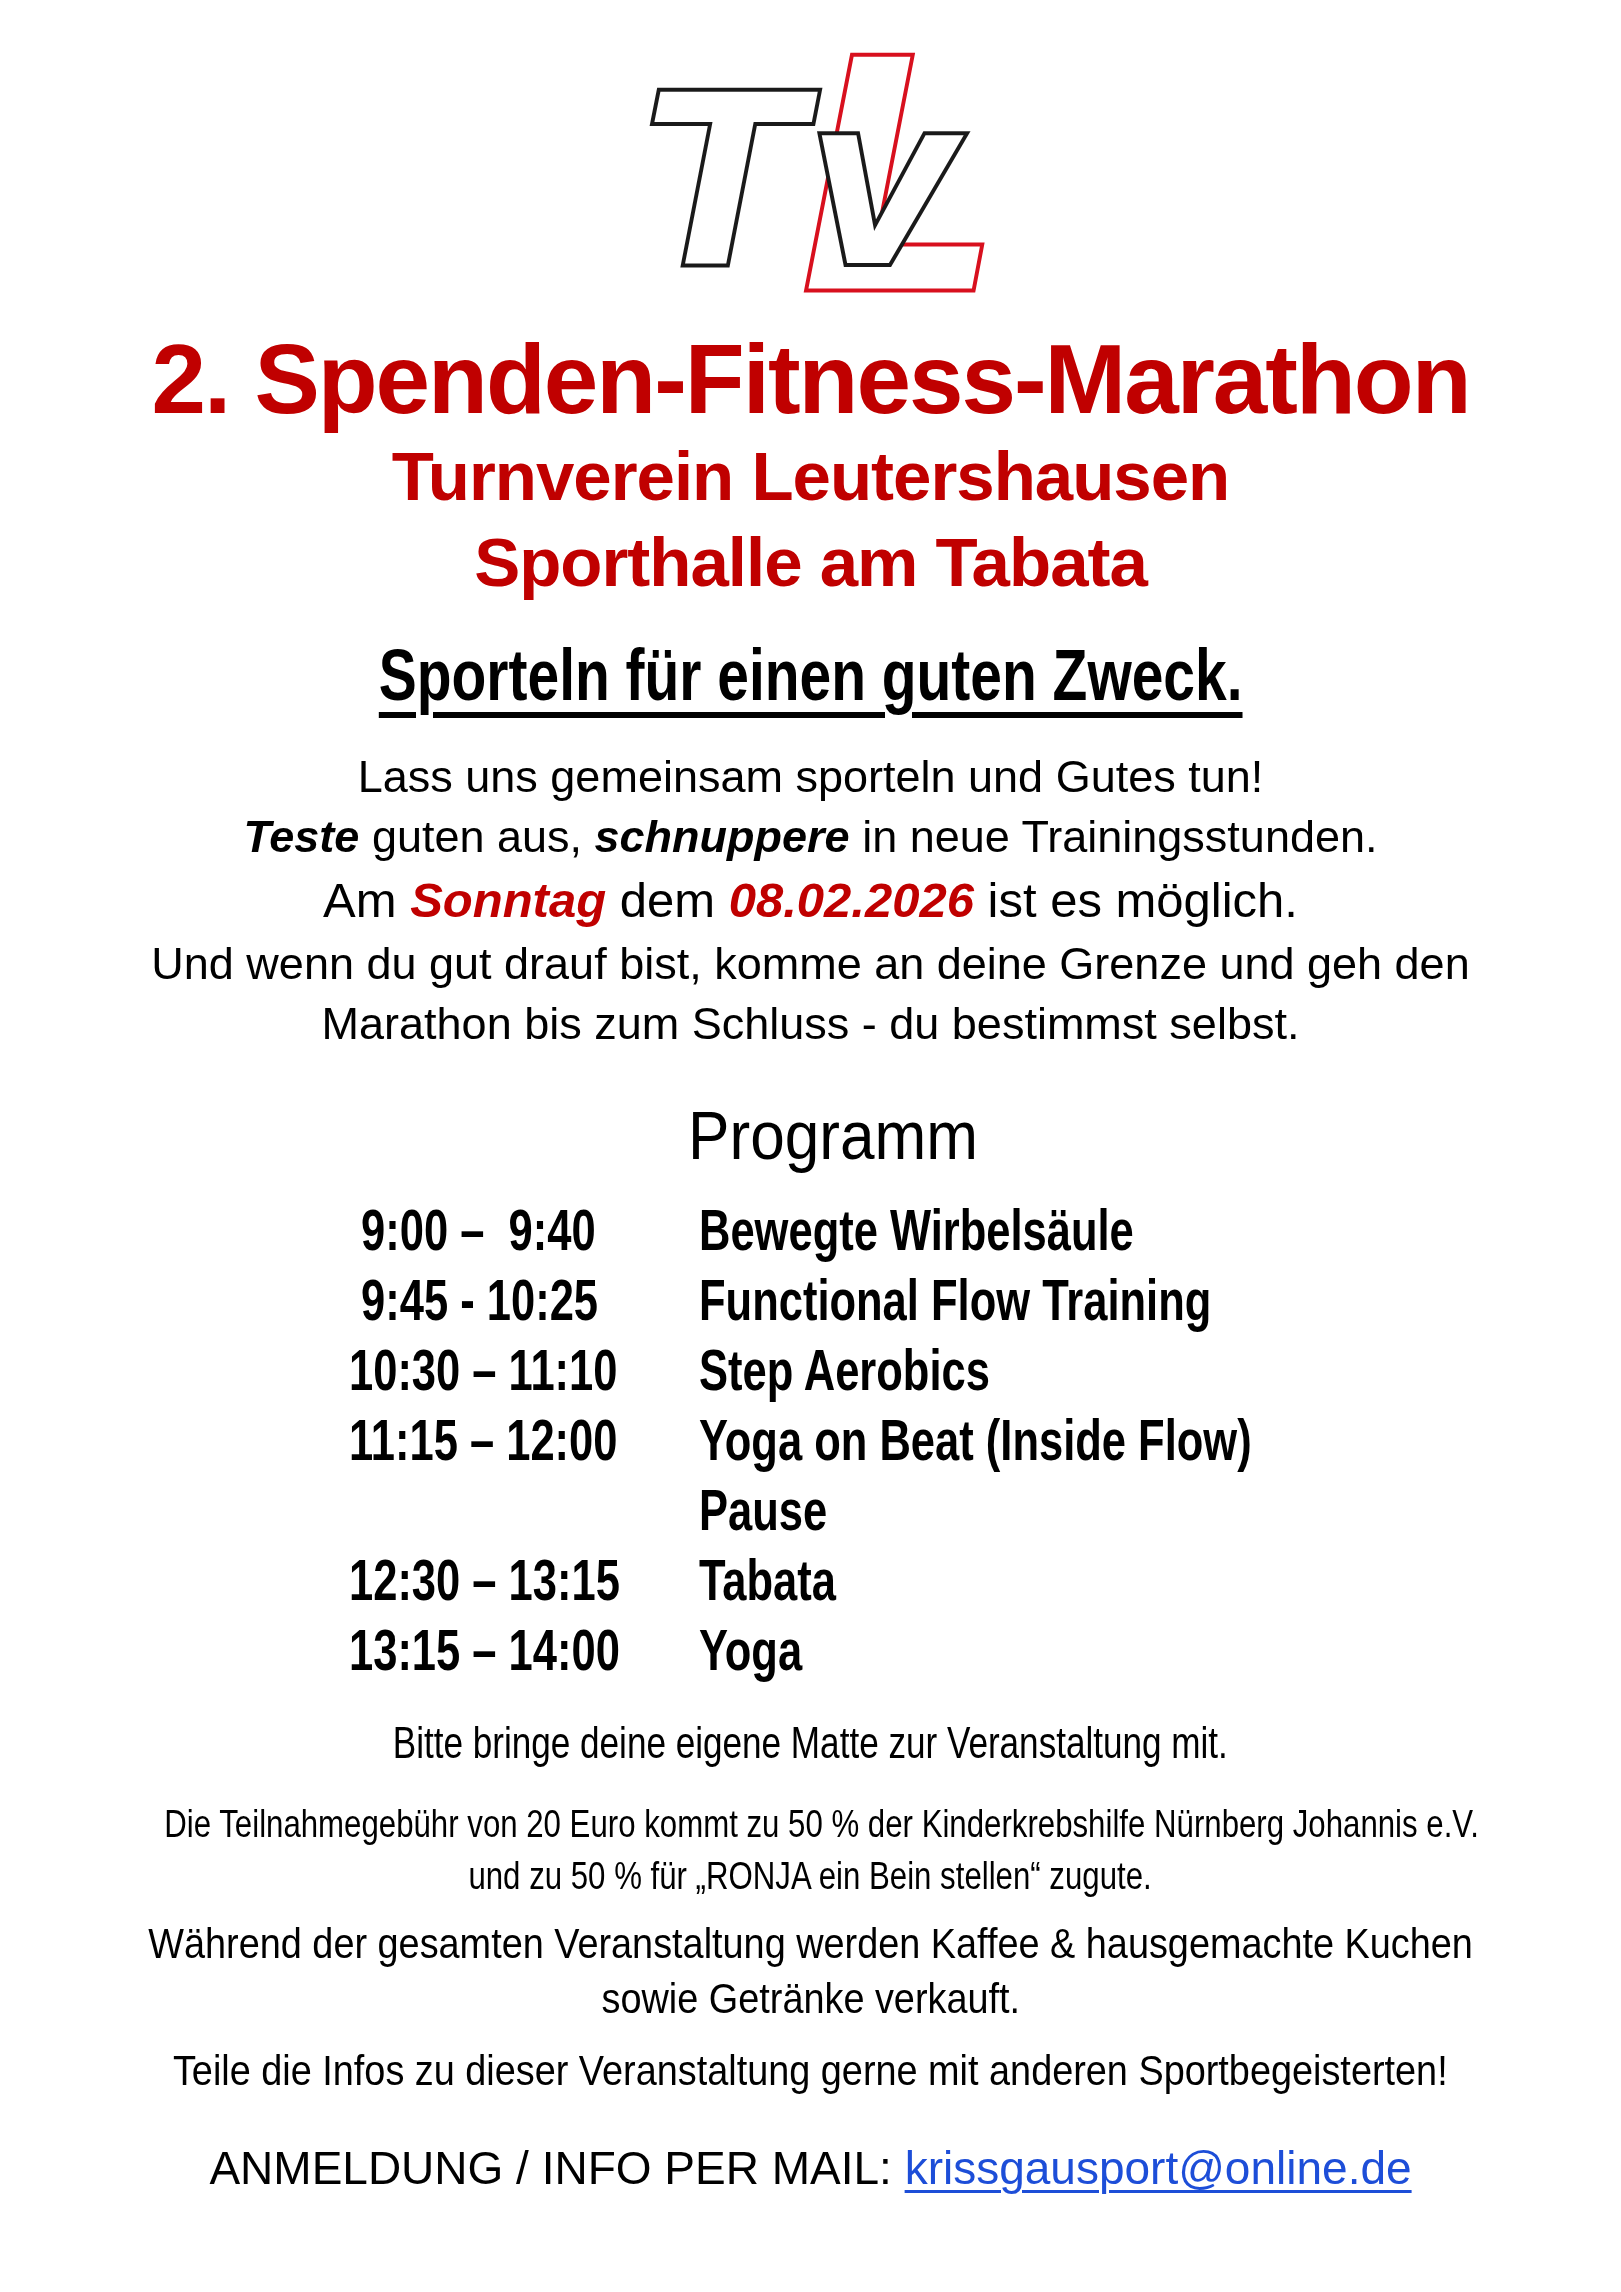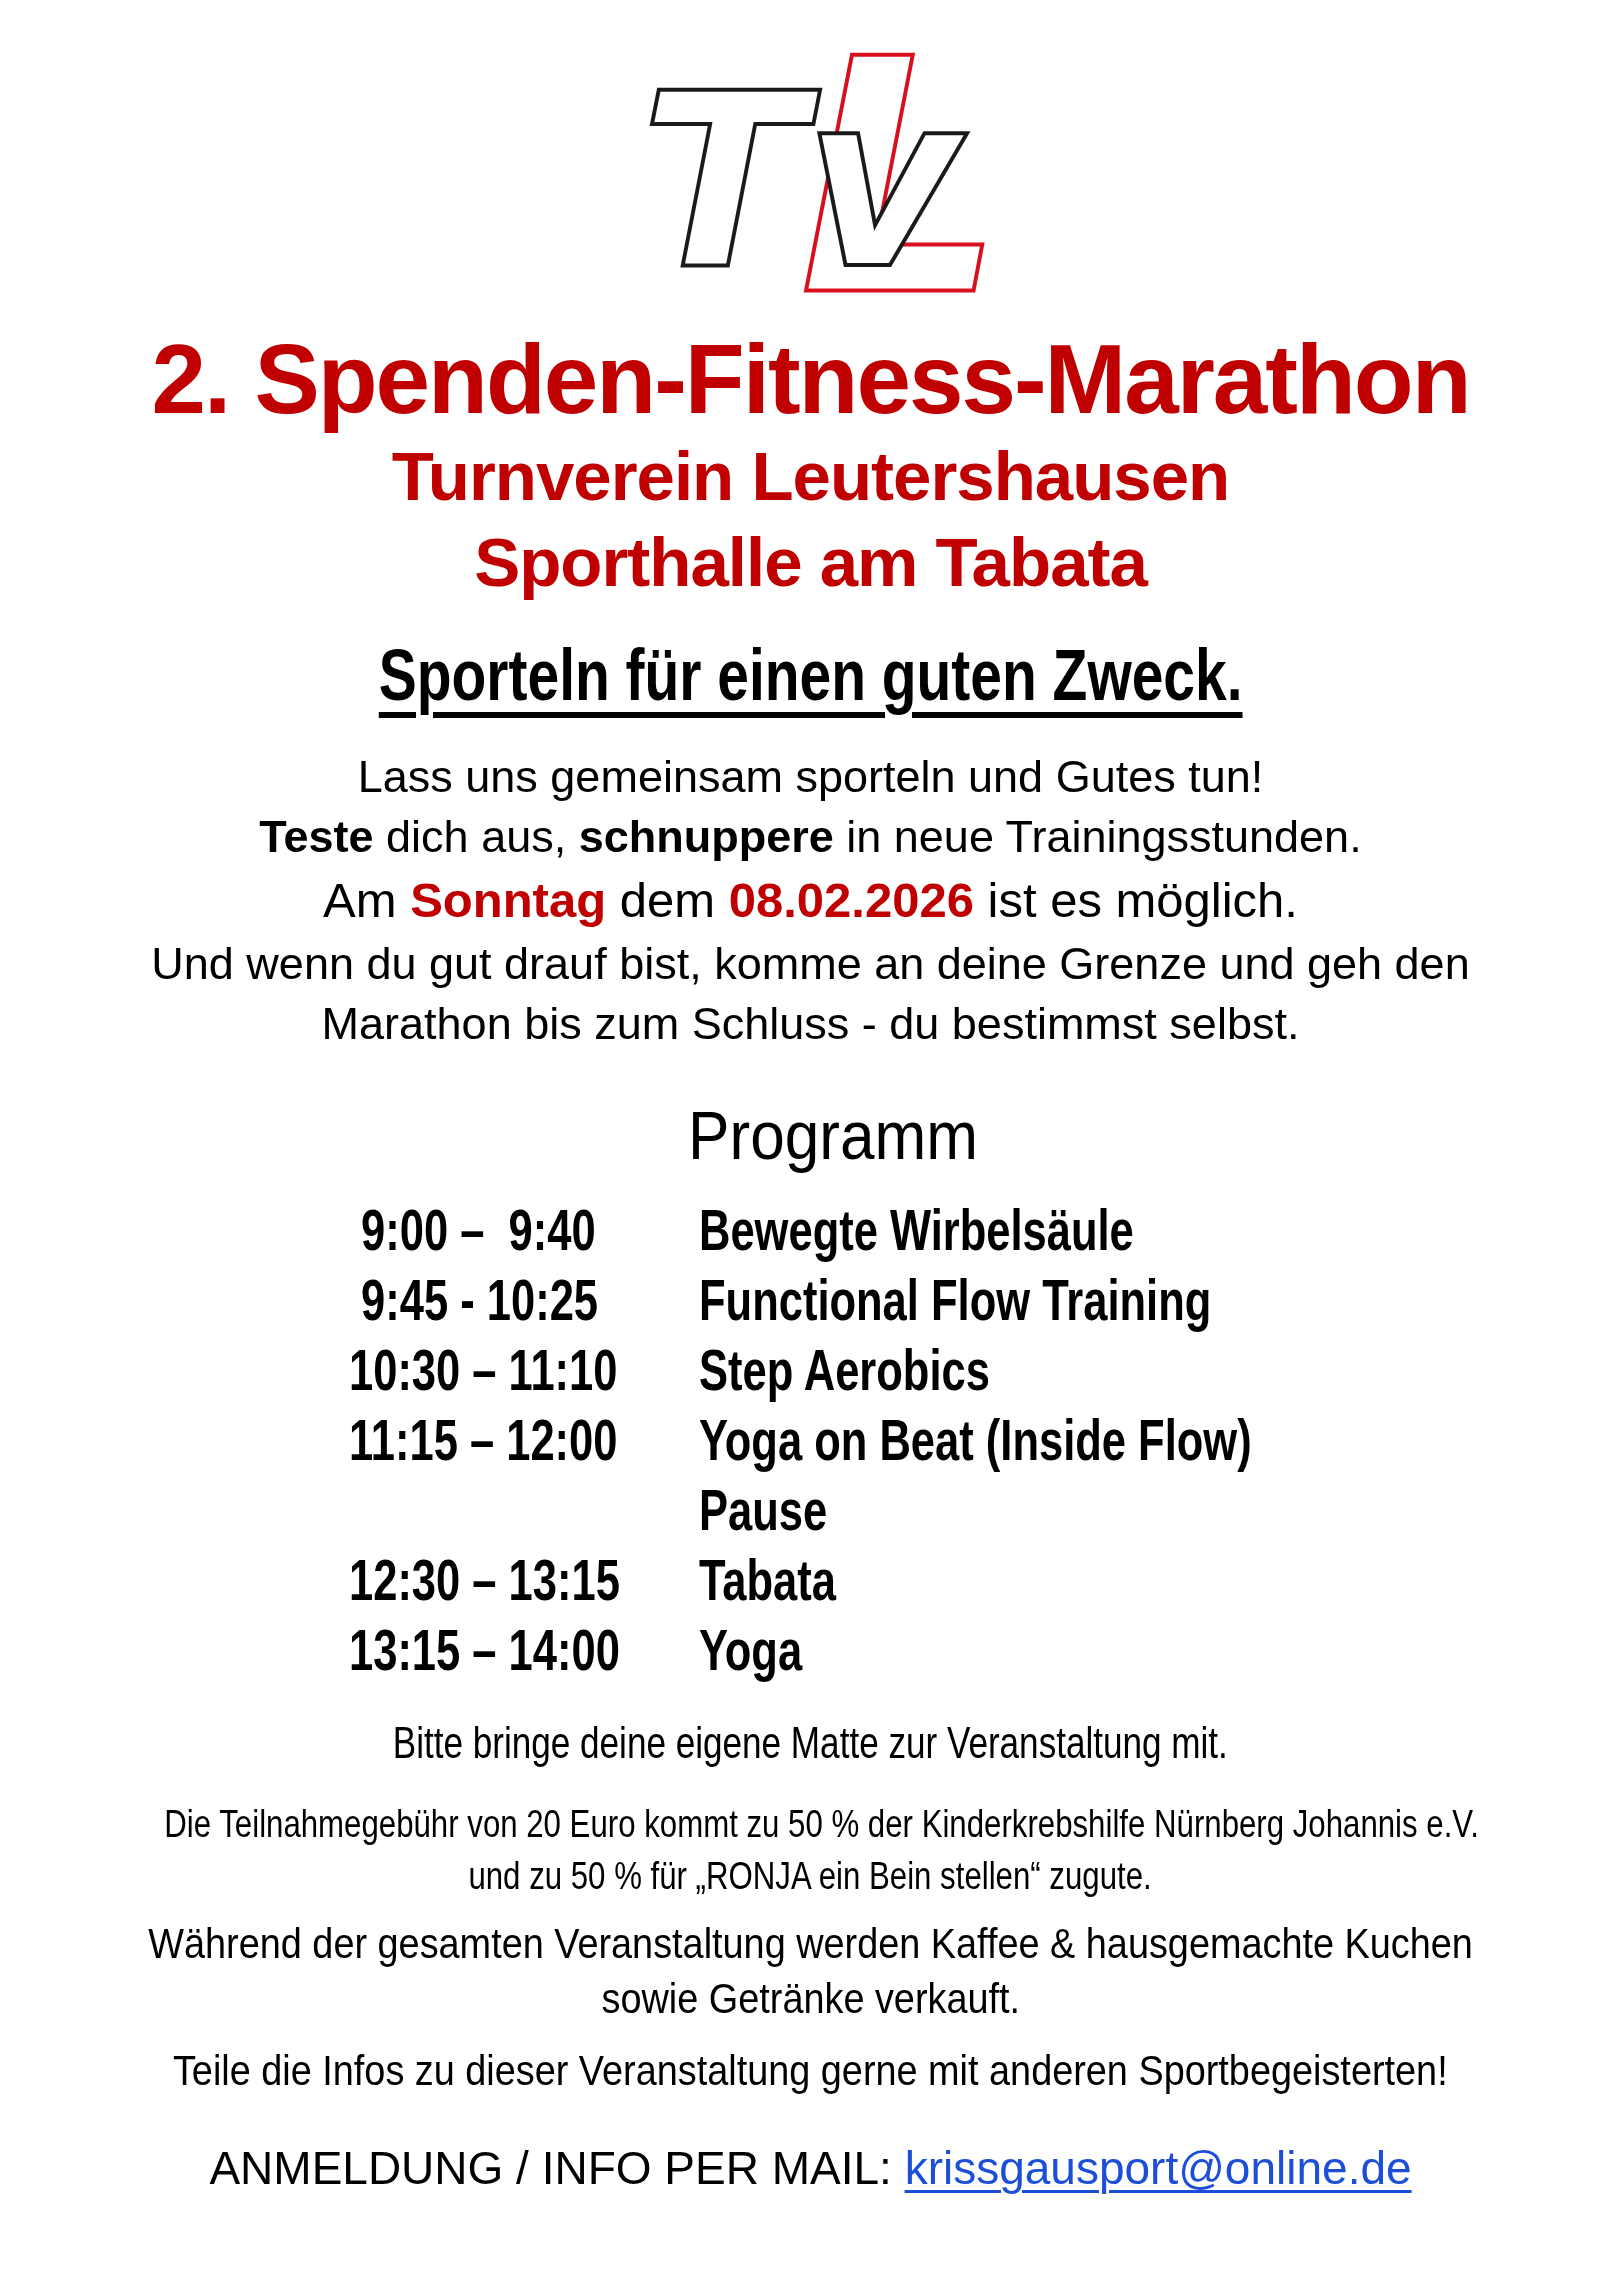--- a/index.html
+++ b/index.html
@@ -42,21 +42,21 @@
     transform-origin: 50% 50%;
     text-decoration: underline;
     text-decoration-thickness: 5.9px;
     text-underline-offset: 11.8px;
   }
 
   
   .intro { margin-top: 25.5px; }
   .intro p { font-size: 45px; line-height: 60px; white-space: nowrap; }
   .intro p.big { font-size: 49px; line-height: 67px; }
-  .b { font-weight: bold; }
+  .b { font-weight: bold; font-style: italic; }
   .red { color: #C00000; }
 
   
   .prog-head { margin-top: 37px; font-size: 69px; line-height: 90px; font-weight: 400; white-space: nowrap; padding-left: 45px; }
   .prog-head .sxC { display: inline-block; transform: scaleX(.9); transform-origin: 50% 50%; }
   .prog-rows { margin-top: 13.7px; text-align: left; }
   .prog-row { display: flex; height: 70px; align-items: center; padding-left: 349px; }
   .ptime { width: 350px; flex: 0 0 350px; }
   .ptime, .pact { font-size: 58px; font-weight: bold; }
   .sxL { display: inline-block; transform: scaleX(.75); transform-origin: 0 50%; white-space: pre; }
@@ -97,21 +97,21 @@
   <div class="title">2. Spenden-Fitness-Marathon</div>
   <div class="sub">Turnverein Leutershausen</div>
   <div class="sub">Sporthalle am Tabata</div>
 
   <div class="tagline">
     <span class="sxC">Sporteln für einen guten Zweck.</span>
   </div>
 
   <div class="intro">
     <p>Lass uns gemeinsam sporteln und Gutes tun!</p>
-    <p><span class="b">Teste</span><span> dich aus, </span><span class="b">schnuppere</span><span> in neue Trainingsstunden.</span></p>
+    <p><span class="b">Teste</span><span> guten aus, </span><span class="b">schnuppere</span><span> in neue Trainingsstunden.</span></p>
     <p class="big"><span>Am </span><span class="b red">Sonntag</span><span> dem </span><span class="b red">08.02.2026</span><span> ist es möglich.</span></p>
     <p>Und wenn du gut drauf bist, komme an deine Grenze und geh den</p>
     <p>Marathon bis zum Schluss - du bestimmst selbst.</p>
   </div>
 
   <div class="prog-head">
     <span class="sxC">Programm</span>
   </div>
 
   <div class="prog-rows">

